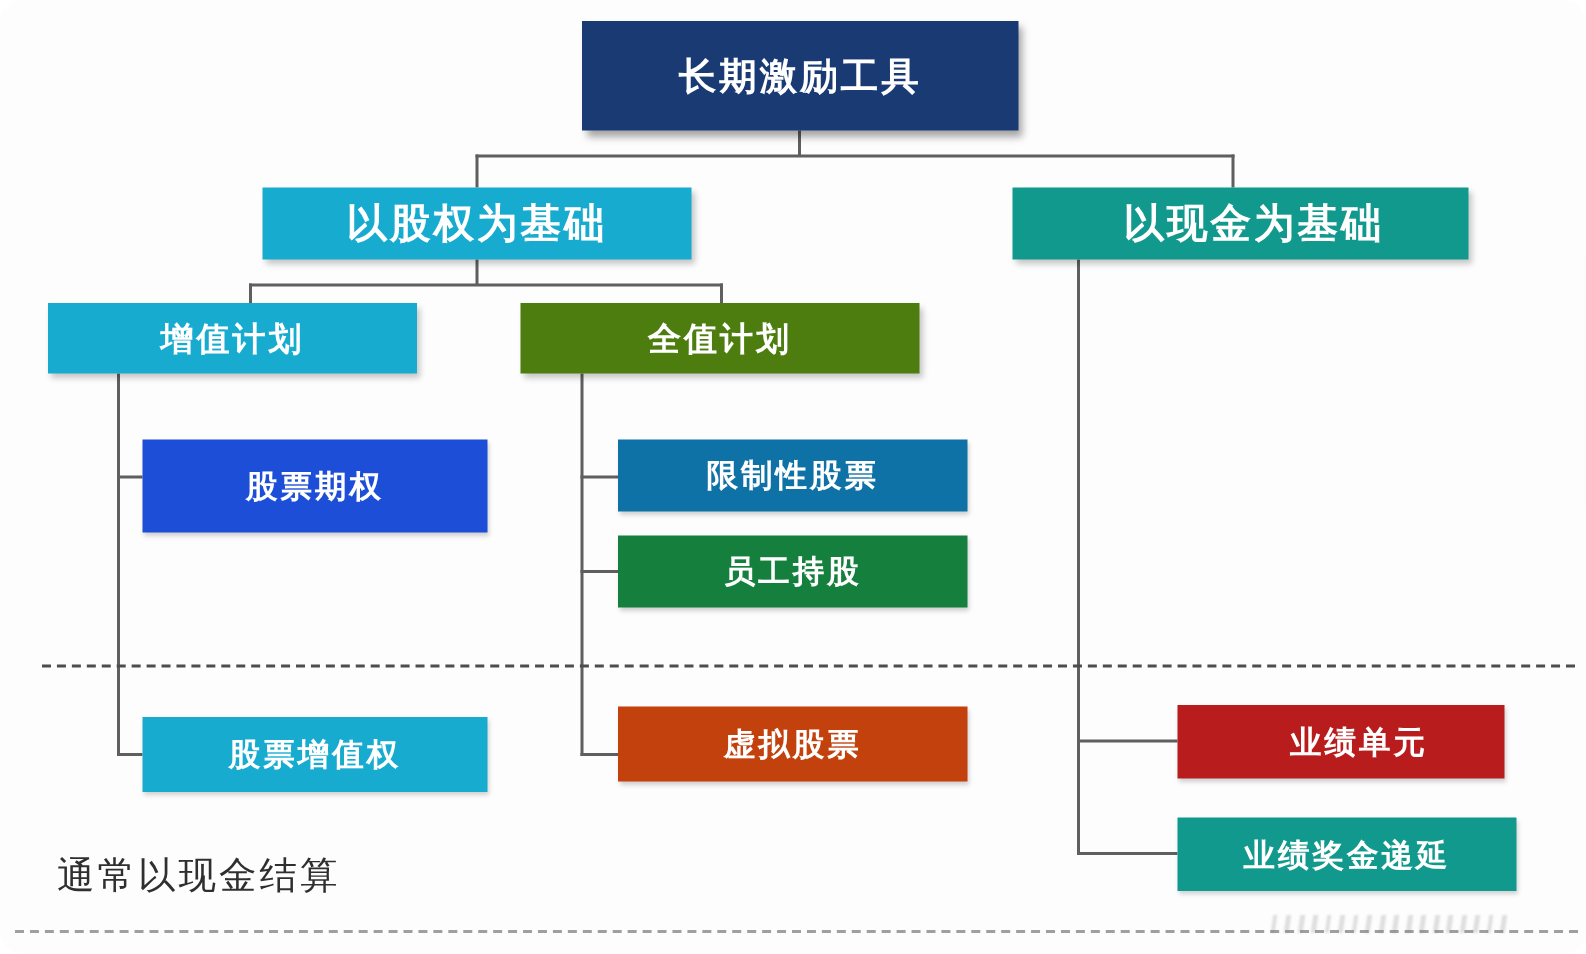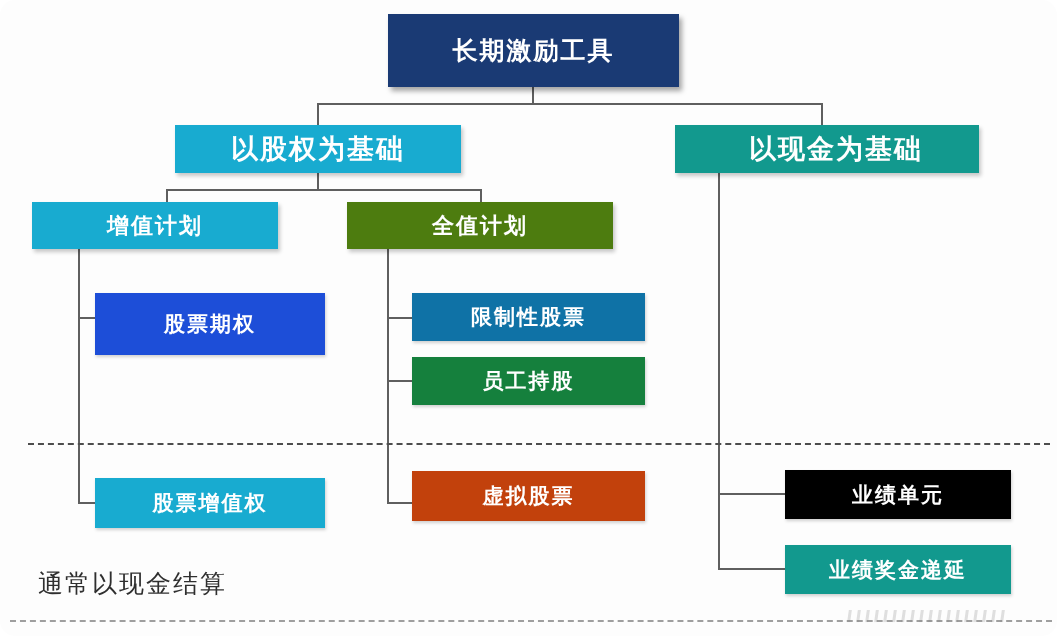--- a/index.html
+++ b/index.html
@@ -86,21 +86,21 @@
   <div class="node leaf" style="left: 95px; top: 293px; width: 230px; height: 62px; background: #1d4ed8;">股票期权</div>
 
   <div class="node leaf" style="left: 412px; top: 293px; width: 233px; height: 48px; background: rgb(15, 114, 166);">限制性股票</div>
 
   <div class="node leaf" style="left: 412px; top: 357px; width: 233px; height: 48px; background: #15803d;">员工持股</div>
 
   <div class="node leaf" style="left: 95px; top: 478px; width: 230px; height: 50px; background: rgb(24, 171, 208); text-align: center;">股票增值权</div>
 
   <div class="node leaf" style="left: 412px; top: 471px; width: 233px; height: 50px; background: #c2410c;">虚拟股票</div>
 
-  <div class="node leaf" style="left: 785px; top: 470px; width: 226px; height: 49px; background: #000000;">业绩单元</div>
+  <div class="node leaf" style="left: 785px; top: 470px; width: 194px; height: 49px; background: #b91c1c; padding-left: 24px;">业绩单元</div>
 
   <div class="node leaf" style="left: 785px; top: 545px; width: 226px; height: 49px; background: rgb(18, 153, 142);">业绩奖金递延</div>
 
   <div class="footnote" style="left:38px;top:567px;">通常以现金结算</div>
 
   <div class="watermark"></div>
 
 </div>
 
 </body></html>

